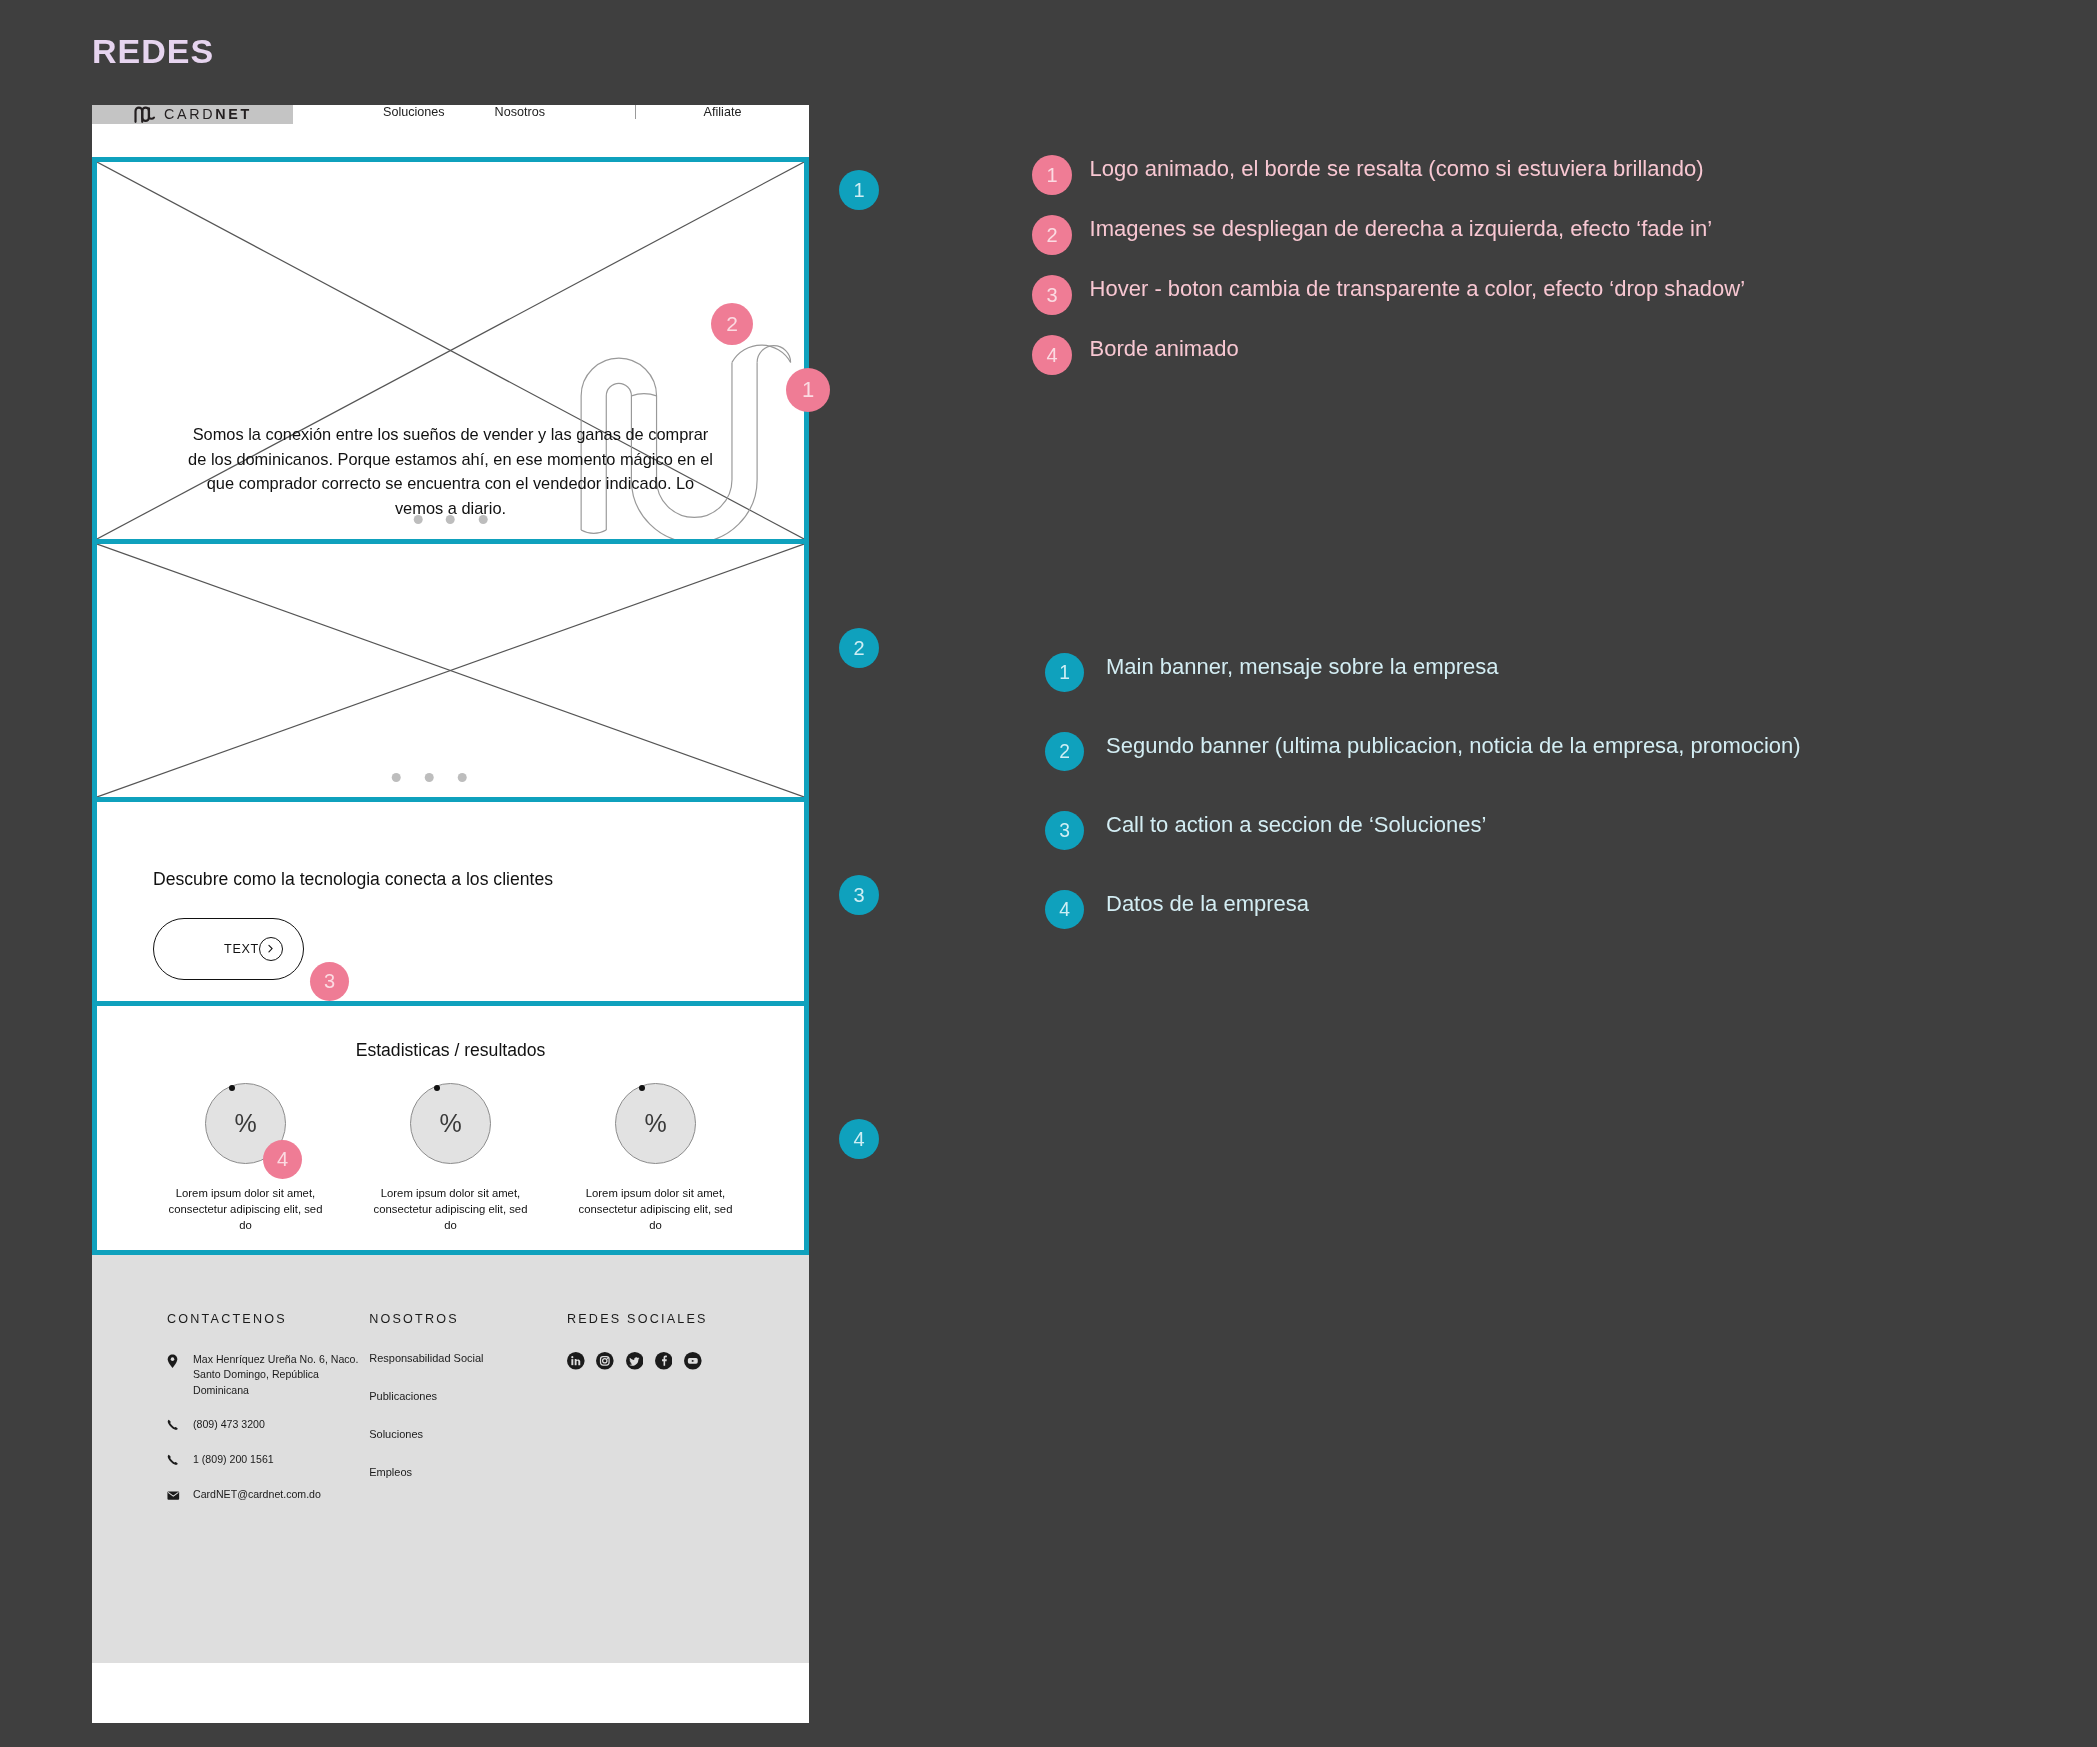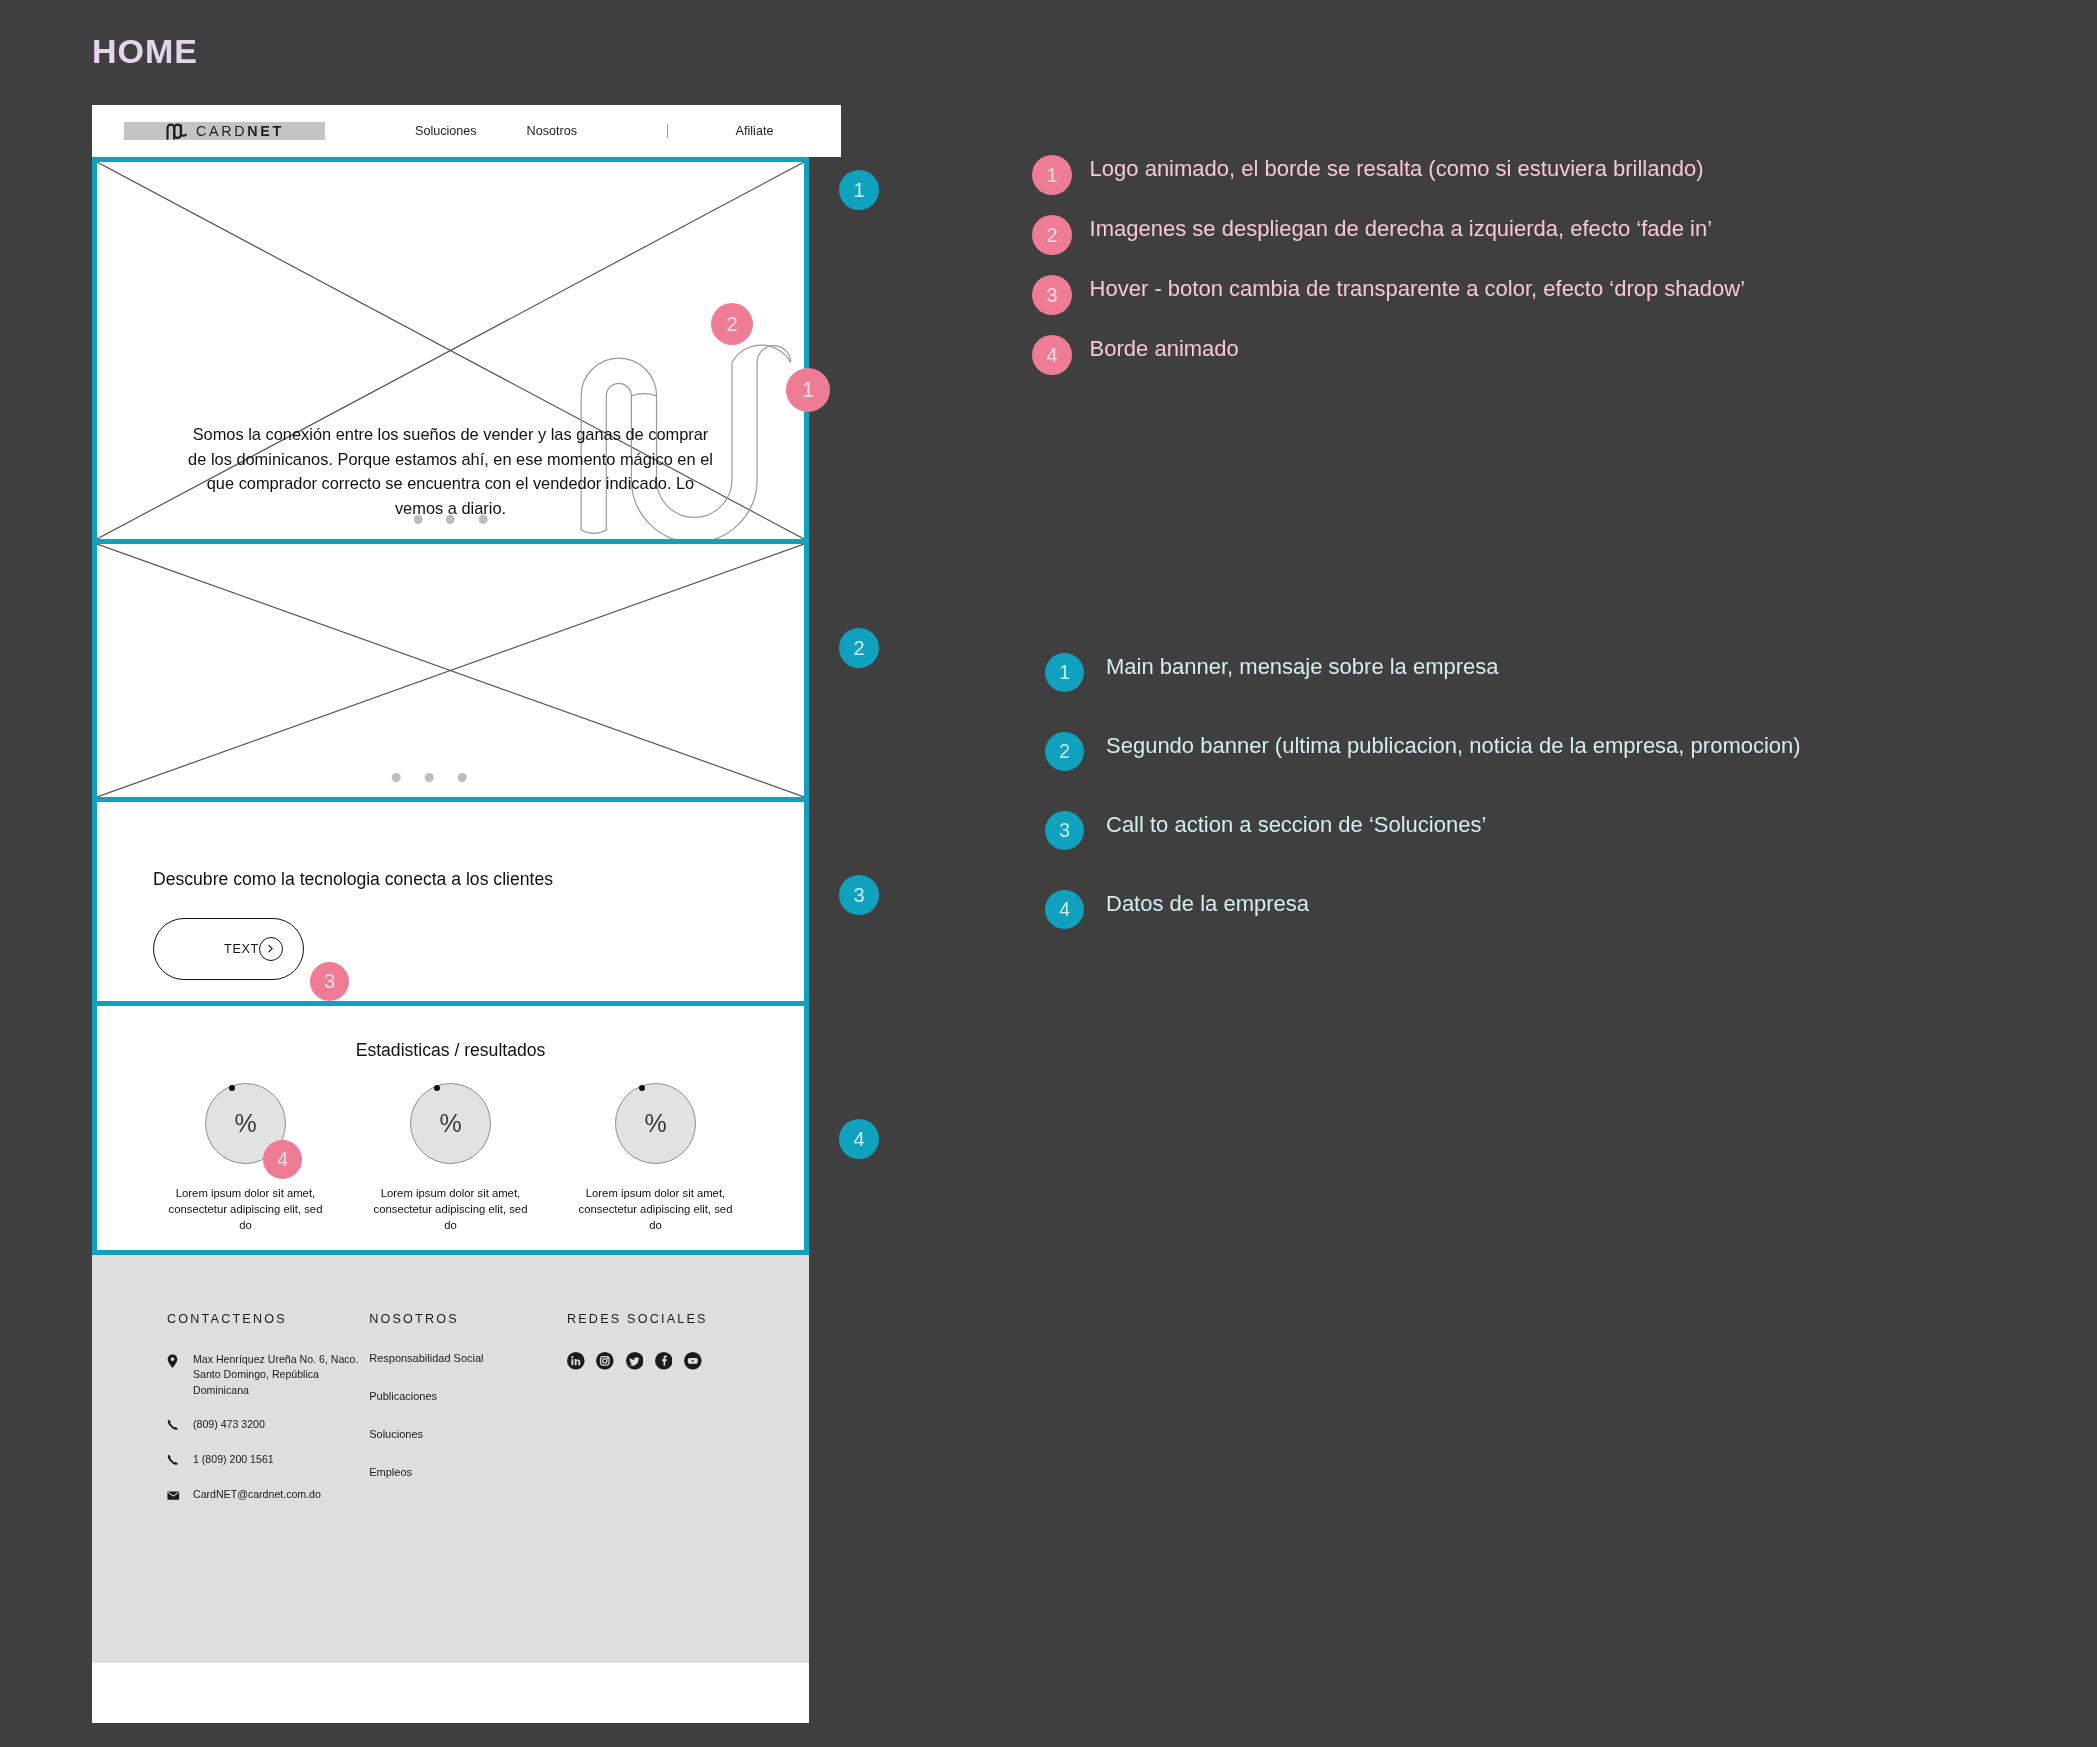--- a/index.html
+++ b/index.html
@@ -20,22 +20,22 @@
 
   
   .wire {
     position: absolute; left: 92px; top: 105px;
     width: 717px; height: 1618px;
     background: #ffffff;
   }
 
   
   .navbar {
-    position: relative; display: flex; align-items: center;
-    height: 52px; width: 100%; background: #ffffff; margin-left: 32px;
+    position: relative; display: flex; align-items: flex-start;
+    height: 52px; width: 100%; background: #ffffff;
   }
   .logo-box {
     width: 201px; background: #c4c4c4;
     display: flex; align-items: center; justify-content: center; gap: 7.6px;
   }
   .logo-mark { display: block; }
   .logo-text {
     font-size: 14.3px; letter-spacing: 2.7px; color: #231f20;
   }
   .logo-text b { font-weight: 800; }
@@ -177,21 +177,21 @@
   .legend-pink .leg-text { font-size: 22px; color: #f8c7d2; }
   .legend-teal .leg-text { font-size: 22px; color: #d3edf3; }
   .legend-pink .leg-item { margin-bottom: 20px; }
   .legend-teal .leg-item { margin-bottom: 40px; }
 </style>
 </head>
 <body>
 
 <div class="page">
 
-  <div class="page-title">HOME</div>
+  <div class="page-title">REDES</div>
 
   <div class="wire">
 
     <div class="navbar">
       <div class="logo-box">
         <svg class="logo-mark" width="23.5" height="18.5" viewBox="0 0 28 22">
           <path d="M3 20 V7 a4 4 0 0 1 8 0 V15 a4 4 0 0 0 8 0 V4" fill="none" stroke="#231f20" stroke-width="2.6" stroke-linecap="round"></path>
           <path d="M11 20 V7 a4 4 0 0 1 8 0 V15 a4 4 0 0 0 6 0" fill="none" stroke="#231f20" stroke-width="2.6" stroke-linecap="round"></path>
         </svg>
         <div class="logo-text"><span>CARD</span><b>NET</b></div>

